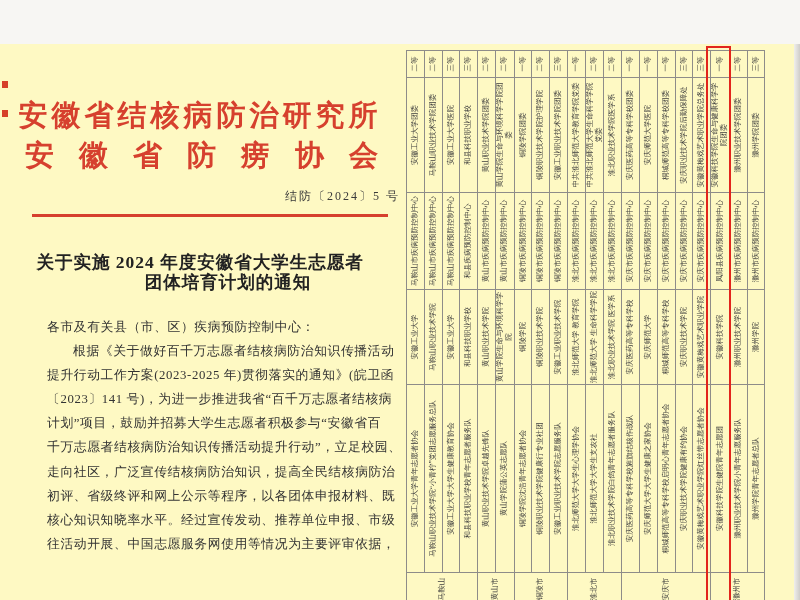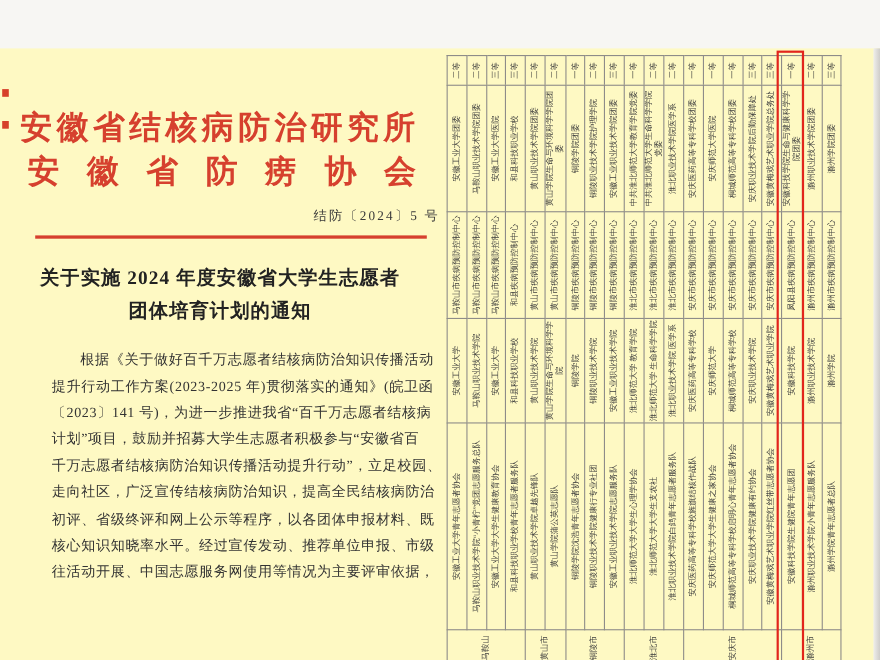--- a/index.html
+++ b/index.html
@@ -18,22 +18,22 @@
   .doc{position:absolute;left:0;top:0;width:400px;height:600px;}
   .org-line{position:absolute;left:0;width:400px;text-align:center;color:#d6402e;
     font-weight:bold;white-space:nowrap;}
   .org1{top:52px;font-size:29px;letter-spacing:4px;}
   .org2{top:92px;font-size:29px;letter-spacing:25px;text-indent:25px;}
   .doc-no{position:absolute;left:0;top:144px;width:400px;text-align:right;
     font-size:12px;color:#3a3a3a;letter-spacing:2px;}
   .red-rule{position:absolute;left:32px;top:170px;width:356px;height:3px;background:#d6402e;}
   .notice-title{position:absolute;left:0;width:400px;text-align:center;color:#222;
     font-weight:bold;font-size:17.5px;letter-spacing:1px;white-space:nowrap;}
-  .nt1{top:196px;}
-  .nt2{top:226px;}
+  .nt1{top:206px;}
+  .nt2{top:226px;padding-left:28px;}
   .body-block{position:absolute;left:47px;top:271px;width:345px;}
   .body-line{height:24.1px;line-height:24.1px;font-size:12.8px;color:#333;
     letter-spacing:0.6px;white-space:nowrap;}
   .body-line.indent{padding-left:26px;}
 
   
   .table-area{position:absolute;left:406px;top:7px;width:356px;height:586px;}
   .rot{position:absolute;left:0;top:0;width:585px;height:356px;
     transform-origin:top left;transform:rotate(-90deg) translateX(-585px);}
   table.vol{border-collapse:collapse;table-layout:fixed;width:585px;height:356px;}
@@ -55,20 +55,21 @@
   <div class="red-mark" style="top:66px"></div>
 
   <div class="doc">
     <div class="org-line org1">安徽省结核病防治研究所</div>
     <div class="org-line org2">安徽省防痨协会</div>
     <div class="doc-no">结防〔2024〕5 号</div>
     <div class="red-rule"></div>
     <div class="notice-title nt1">关于实施 2024 年度安徽省大学生志愿者</div>
     <div class="notice-title nt2">团体培育计划的通知</div>
     <div class="body-block" id="body-block">
+        <div class="body-line">各市及有关县（市、区）疾病预防控制中心：</div>
         <div class="body-line indent">根据《关于做好百千万志愿者结核病防治知识传播活动</div>
         <div class="body-line">提升行动工作方案(2023-2025 年)贯彻落实的通知》(皖卫函</div>
         <div class="body-line">〔2023〕141 号)，为进一步推进我省“百千万志愿者结核病</div>
         <div class="body-line">计划”项目，鼓励并招募大学生志愿者积极参与“安徽省百</div>
         <div class="body-line">千万志愿者结核病防治知识传播活动提升行动”，立足校园、</div>
         <div class="body-line">走向社区，广泛宣传结核病防治知识，提高全民结核病防治</div>
         <div class="body-line">初评、省级终评和网上公示等程序，以各团体申报材料、既</div>
         <div class="body-line">核心知识知晓率水平。经过宣传发动、推荐单位申报、市级</div>
         <div class="body-line">往活动开展、中国志愿服务网使用等情况为主要评审依据，</div>
       </div>

